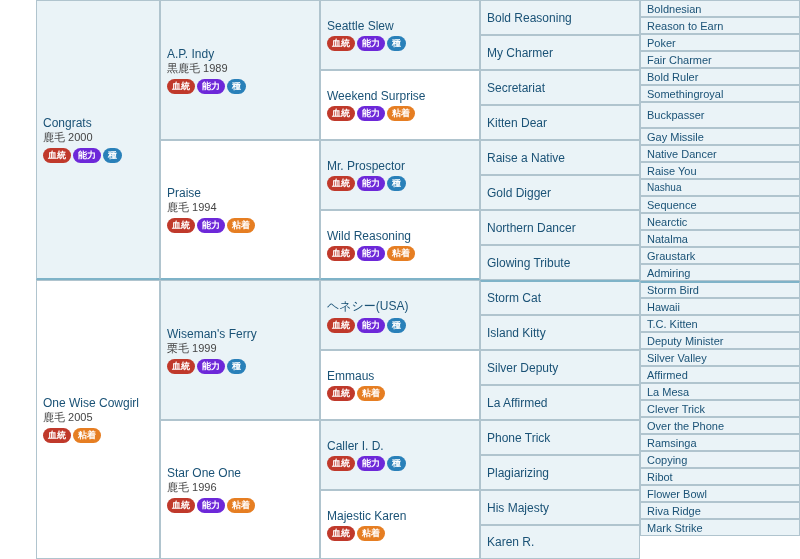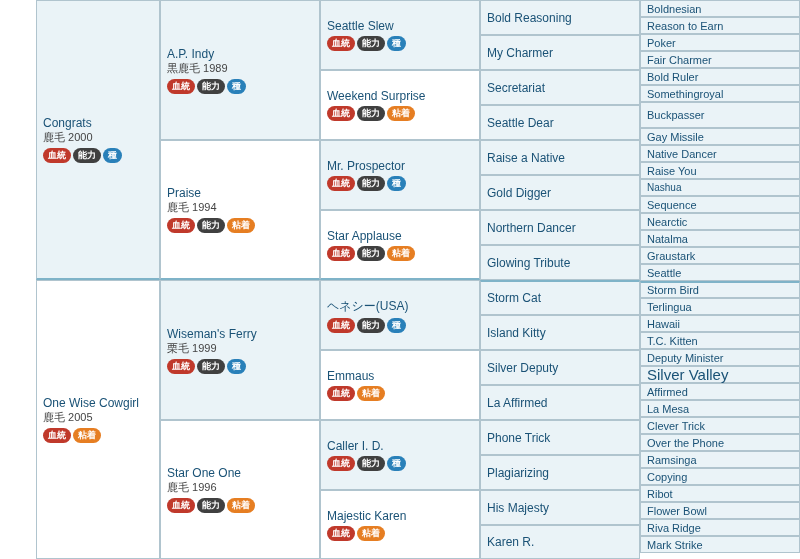--- a/index.html
+++ b/index.html
@@ -16,21 +16,21 @@
     .badges { display: flex; flex-wrap: wrap; gap: 2px; margin-top: 3px; }
     .badge {
       display: inline-block;
       padding: 1px 5px;
       border-radius: 8px;
       font-size: 9px;
       color: #fff;
       font-weight: bold;
     }
     .badge-red { background: #c0392b; }
-    .badge-green { background: #404040; }
+    .badge-green { background: #6d28d9; }
     .badge-blue { background: #2980b9; }
     .badge-orange { background: #e67e22; }
     
     
     .col-wrapper {
       display: flex;
       flex-direction: column;
       width: 100%;
     }
     
@@ -158,21 +158,21 @@
     <div class="horse-cell" style="height:70px; border-bottom:1px solid #b0c4ce; border-top:1px solid #b0c4ce;">
       <a class="horse-name">Mr. Prospector</a>
       <div class="badges">
         <span class="badge badge-red">血統</span>
         <span class="badge badge-green">能力</span>
         <span class="badge badge-blue">種</span>
       </div>
     </div>
 
     <div class="horse-cell alt" style="height:70px; border-bottom:2px solid #7fb3c8;">
-      <a class="horse-name">Star Applause</a>
+      <a class="horse-name">Wild Reasoning</a>
       <div class="badges">
         <span class="badge badge-red">血統</span>
         <span class="badge badge-green">能力</span>
         <span class="badge badge-orange">粘着</span>
       </div>
     </div>
 
     <div class="horse-cell" style="height:70px; border-bottom:1px solid #b0c4ce;">
       <a class="horse-name">ヘネシー(USA)</a>
       <div class="badges">
@@ -212,21 +212,21 @@
     <div class="gen5-cell" style="height:35px; background:#eaf3f7;">
         <a class="horse-name">Bold Reasoning</a>
       </div>
     <div class="gen5-cell alt" style="height:35px;">
         <a class="horse-name">My Charmer</a>
       </div>
     <div class="gen5-cell" style="height:35px; background:#eaf3f7;">
         <a class="horse-name">Secretariat</a>
       </div>
     <div class="gen5-cell alt" style="height:35px;">
-        <a class="horse-name">Seattle Dear</a>
+        <a class="horse-name">Kitten Dear</a>
       </div>
     <div class="gen5-cell" style="height:35px; background:#eaf3f7;">
         <a class="horse-name">Raise a Native</a>
       </div>
     <div class="gen5-cell alt" style="height:35px;">
         <a class="horse-name">Gold Digger</a>
       </div>
     <div class="gen5-cell" style="height:35px; background:#eaf3f7;">
         <a class="horse-name">Northern Dancer</a>
       </div>
@@ -299,39 +299,36 @@
     <div class="gen5-cell" style="height:17px; min-height:17px; background:#eaf3f7;">
         <a class="horse-name" style="font-size:11px;">Nearctic</a>
       </div>
     <div class="gen5-cell alt" style="height:17px; min-height:17px;">
         <a class="horse-name" style="font-size:11px;">Natalma</a>
       </div>
     <div class="gen5-cell" style="height:17px; min-height:17px; background:#eaf3f7;">
         <a class="horse-name" style="font-size:11px;">Graustark</a>
       </div>
     <div class="gen5-cell alt" style="height:17px; min-height:17px;">
-        <a class="horse-name" style="font-size:11px;">Seattle</a>
+        <a class="horse-name" style="font-size:11px;">Admiring</a>
       </div>
     <div class="gen5-cell" style="height:17px; min-height:17px; background:#eaf3f7; border-top:2px solid #7fb3c8;">
         <a class="horse-name" style="font-size:11px;">Storm Bird</a>
       </div>
-    <div class="gen5-cell alt" style="height:17px; min-height:17px;">
-        <a class="horse-name" style="font-size:11px;">Terlingua</a>
-      </div>
     <div class="gen5-cell" style="height:17px; min-height:17px; background:#eaf3f7;">
         <a class="horse-name" style="font-size:11px;">Hawaii</a>
       </div>
     <div class="gen5-cell alt" style="height:17px; min-height:17px;">
         <a class="horse-name" style="font-size:11px;">T.C. Kitten</a>
       </div>
     <div class="gen5-cell" style="height:17px; min-height:17px; background:#eaf3f7;">
         <a class="horse-name" style="font-size:11px;">Deputy Minister</a>
       </div>
     <div class="gen5-cell alt" style="height:17px; min-height:17px;">
-        <a class="horse-name" style="font-size:15px;">Silver Valley</a>
+        <a class="horse-name" style="font-size:11px;">Silver Valley</a>
       </div>
     <div class="gen5-cell" style="height:17px; min-height:17px; background:#eaf3f7;">
         <a class="horse-name" style="font-size:11px;">Affirmed</a>
       </div>
     <div class="gen5-cell alt" style="height:17px; min-height:17px;">
         <a class="horse-name" style="font-size:11px;">La Mesa</a>
       </div>
     <div class="gen5-cell" style="height:17px; min-height:17px; background:#eaf3f7;">
         <a class="horse-name" style="font-size:11px;">Clever Trick</a>
       </div>

